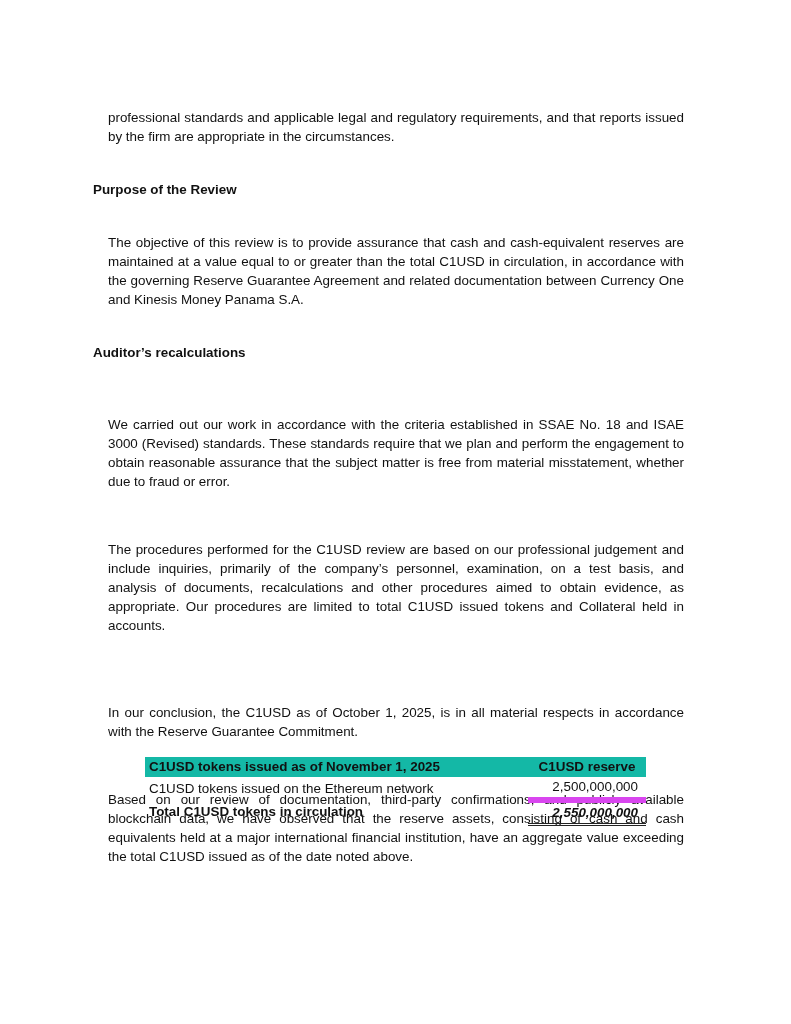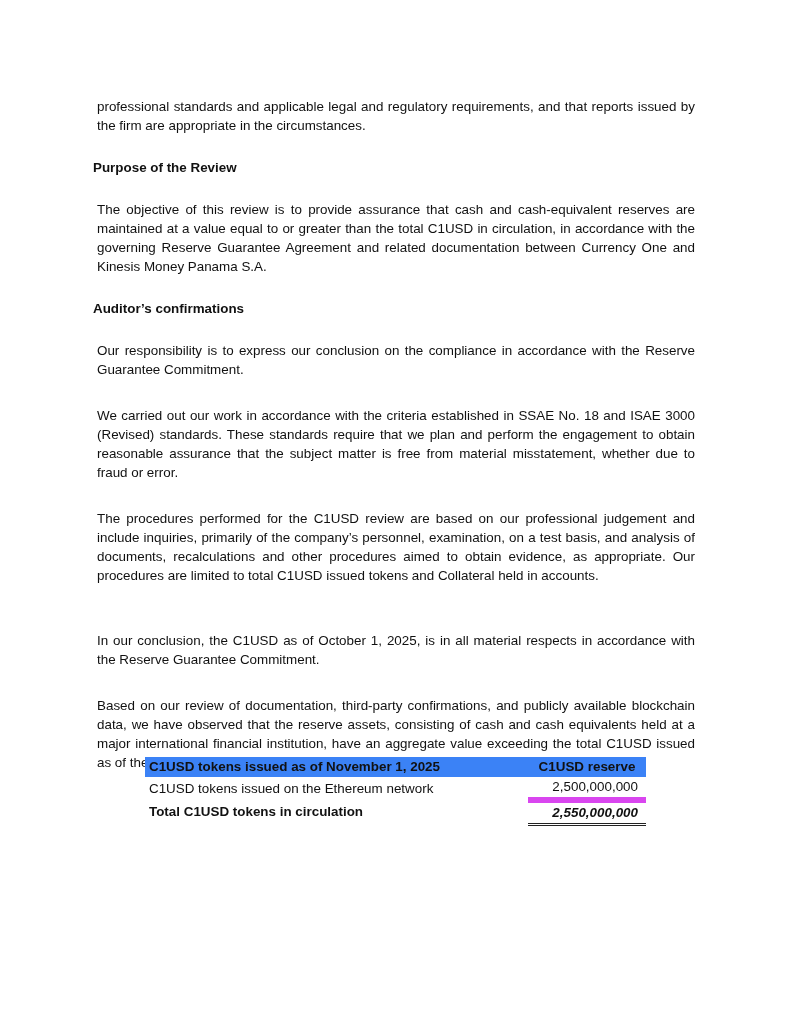--- a/index.html
+++ b/index.html
@@ -1,47 +1,46 @@
 <!DOCTYPE html>
 <html><head>
 <meta charset="utf-8">
 <style>
   html, body { margin: 0; padding: 0; background: #ffffff; }
   body { width: 791px; height: 1024px; position: relative; overflow: hidden;
          font-family: "Liberation Sans", sans-serif; color: #111111; }
   .page { position: absolute; left: 93px; top: 93px; width: 606px; }
-  p { margin: 4px; font-size: 13.4px; line-height: 19px; text-align: justify; }
+  p { margin: 15px; font-size: 13.4px; line-height: 19px; text-align: justify; }
   .gap { height: 19px; }
   h3 { margin: 0; font-size: 13.4px; line-height: 19px; font-weight: bold; }
   table.tokens { position: absolute; left: 145px; top: 757px; border-collapse: collapse;
                  font-size: 13.4px; }
   table.tokens td, table.tokens th { padding: 0 4px; height: 20px; line-height: 20px; }
-  table.tokens th { background: #3b82f6; font-weight: bold; text-align: left; margin-left: 8px; }
+  table.tokens th { background: #14b8a6; font-weight: bold; text-align: left; margin-left: 8px; }
   table.tokens th.num { text-align: center; width: 110px; }
   table.tokens td.label { width: 375px; }
   table.tokens td.num { text-align: right; padding-right: 8px; }
   tr.bottom-border td.num { border-bottom: 6px solid #d946ef; }
   tr.total td { font-weight: bold; }
   tr.total td.num { border-bottom: 3px double #222; font-style: italic; }
 </style>
 </head>
 <body>
 
 <div class="page">
   <p>professional standards and applicable legal and regulatory requirements, and that reports issued by the firm are appropriate in the circumstances.</p>
   <div class="gap"></div>
 
   <h3>Purpose of the Review</h3>
   <div class="gap"></div>
   <p>The objective of this review is to provide assurance that cash and cash-equivalent reserves are maintained at a value equal to or greater than the total C1USD in circulation, in accordance with the governing Reserve Guarantee Agreement and related documentation between Currency One and Kinesis Money Panama S.A.</p>
   <div class="gap"></div>
 
-  <h3>Auditor’s confirmations</h3>
+  <h3>Auditor’s recalculations</h3>
   <div class="gap"></div>
-  <p>Our responsibility is to express our conclusion on the compliance in accordance with the Reserve Guarantee Commitment.</p>
   <div class="gap"></div>
   <p>We carried out our work in accordance with the criteria established in SSAE No. 18 and ISAE 3000 (Revised) standards. These standards require that we plan and perform the engagement to obtain reasonable assurance that the subject matter is free from material misstatement, whether due to fraud or error.</p>
   <div class="gap"></div>
   <p>The procedures performed for the C1USD review are based on our professional judgement and include inquiries, primarily of the company’s personnel, examination, on a test basis, and analysis of documents, recalculations and other procedures aimed to obtain evidence, as appropriate. Our procedures are limited to total C1USD issued tokens and Collateral held in accounts.</p>
   <div class="gap"></div>
 
   <div class="gap"></div>
   <p>In our conclusion, the C1USD as of October 1, 2025, is in all material respects in accordance with the Reserve Guarantee Commitment.</p>
   <div class="gap"></div>
   <p>Based on our review of documentation, third-party confirmations, and publicly available blockchain data, we have observed that the reserve assets, consisting of cash and cash equivalents held at a major international financial institution, have an aggregate value exceeding the total C1USD issued as of the date noted above.</p>

